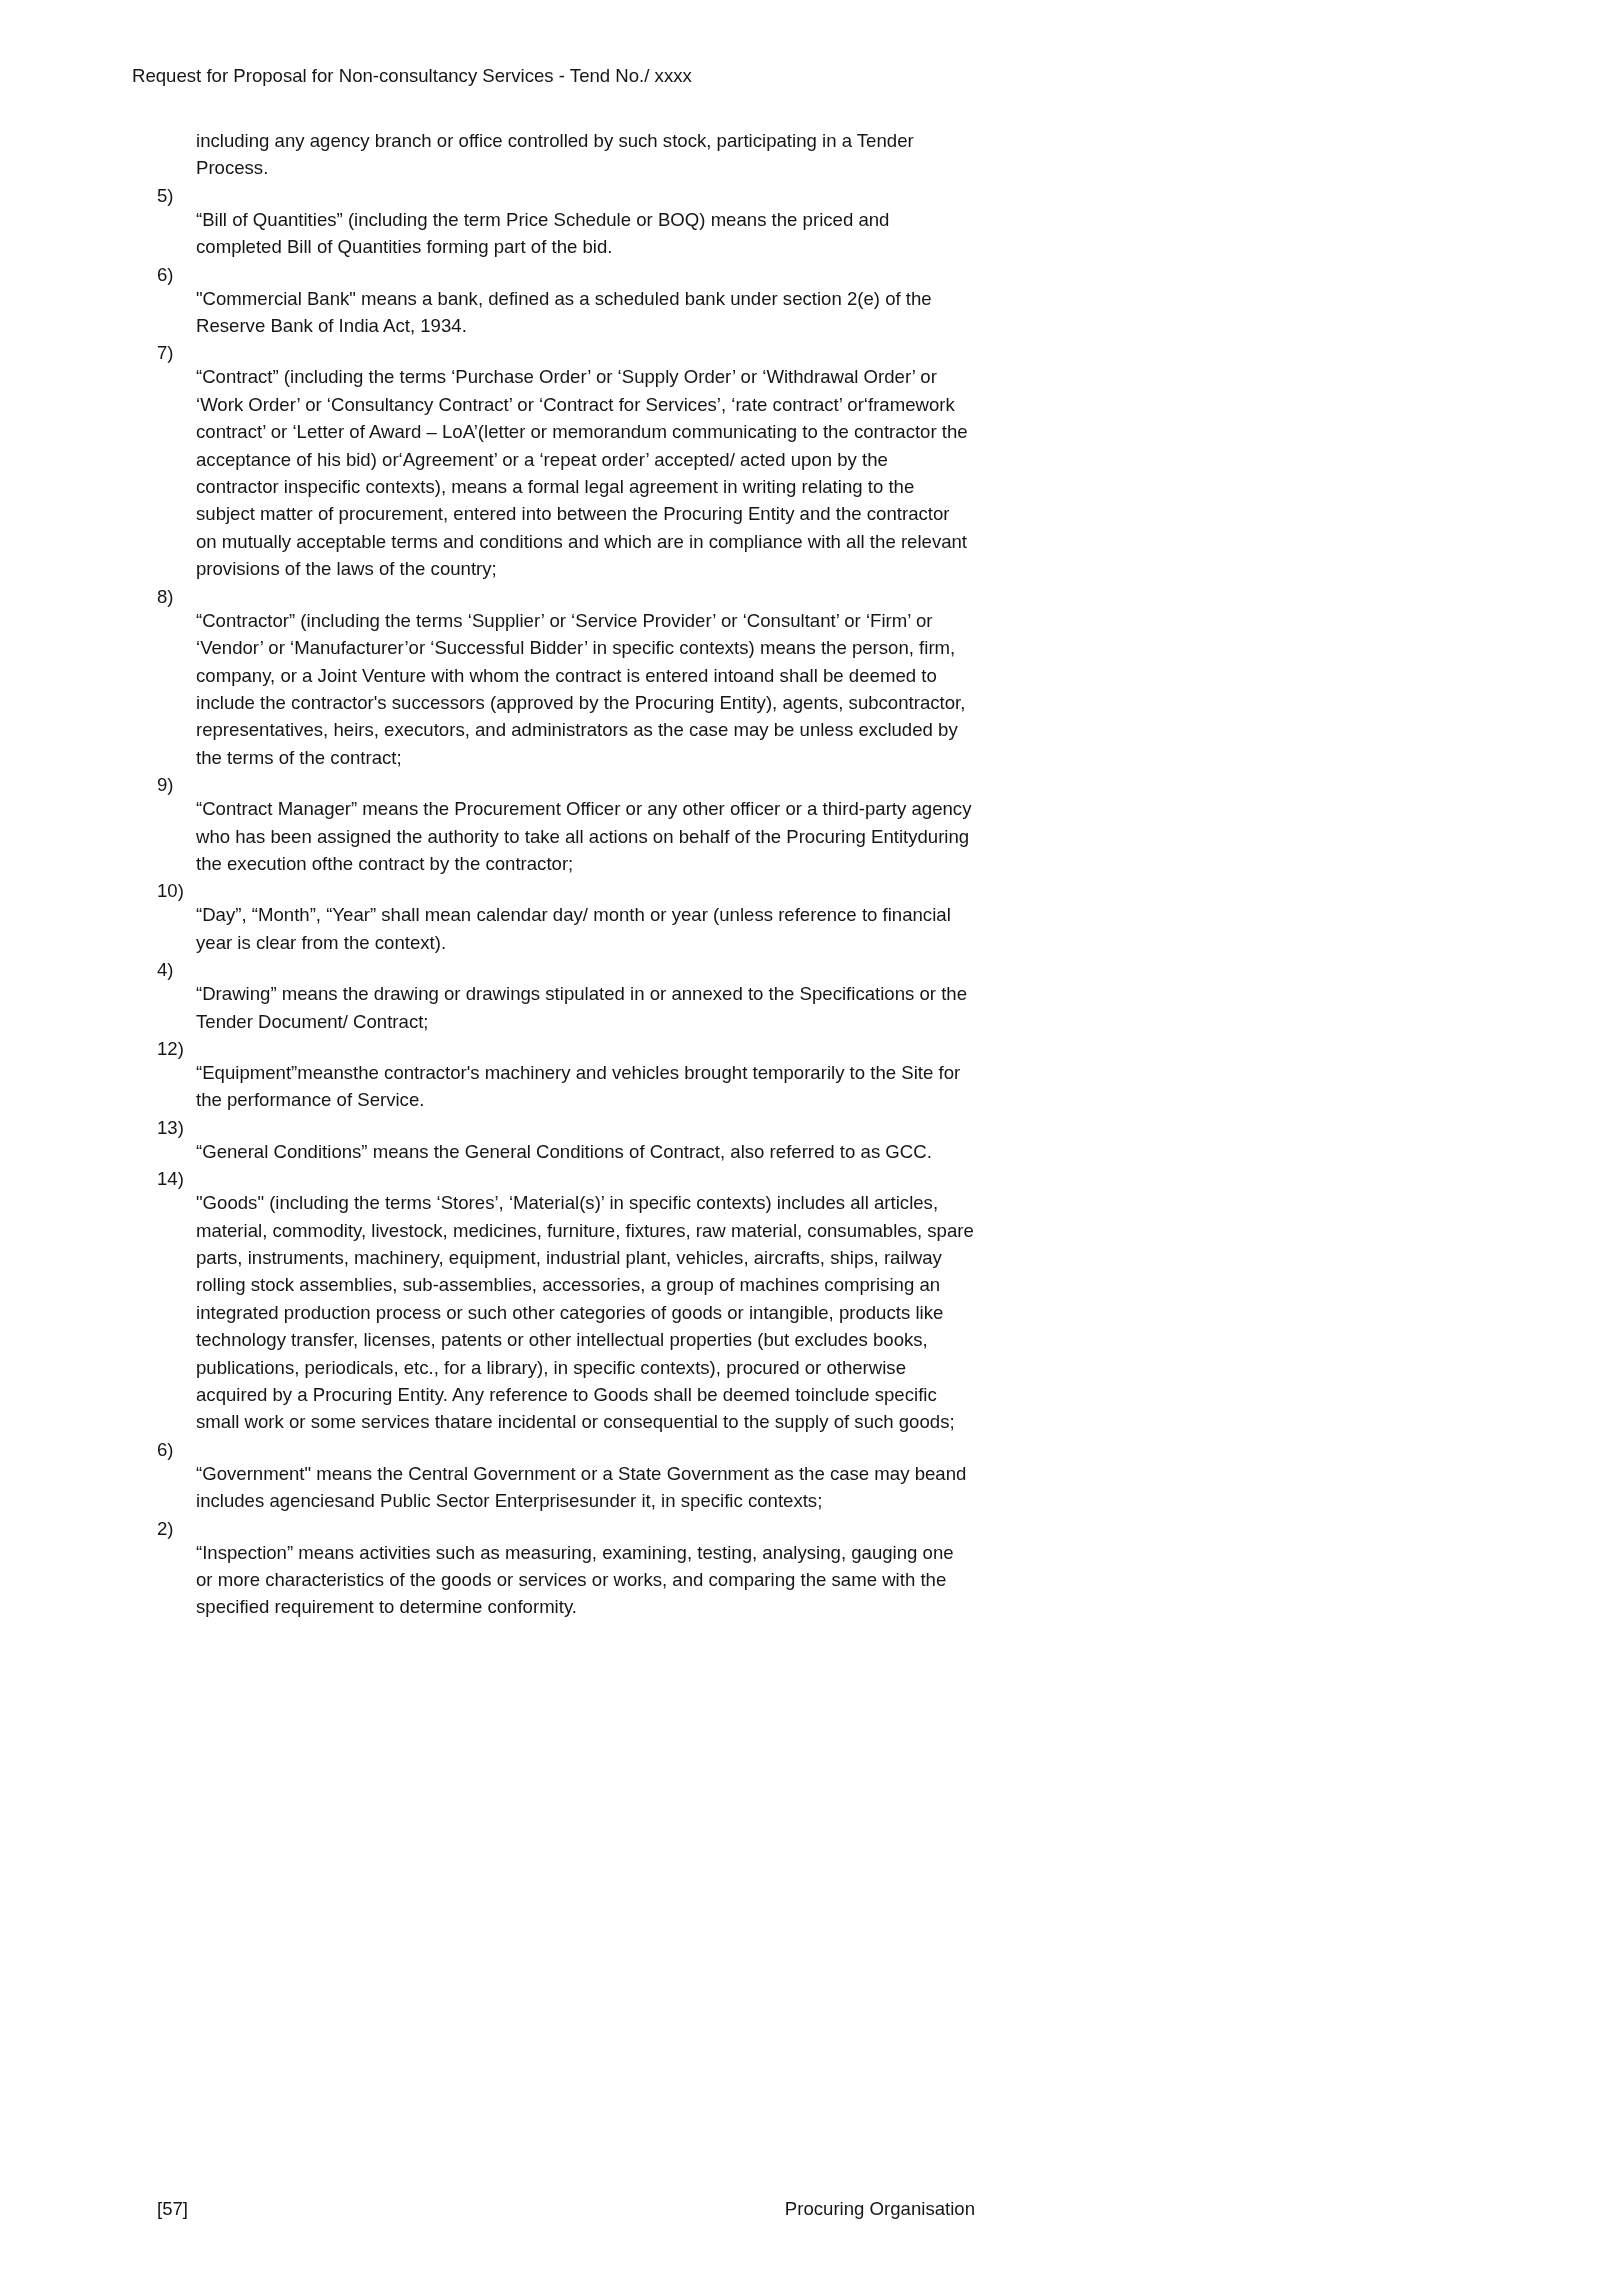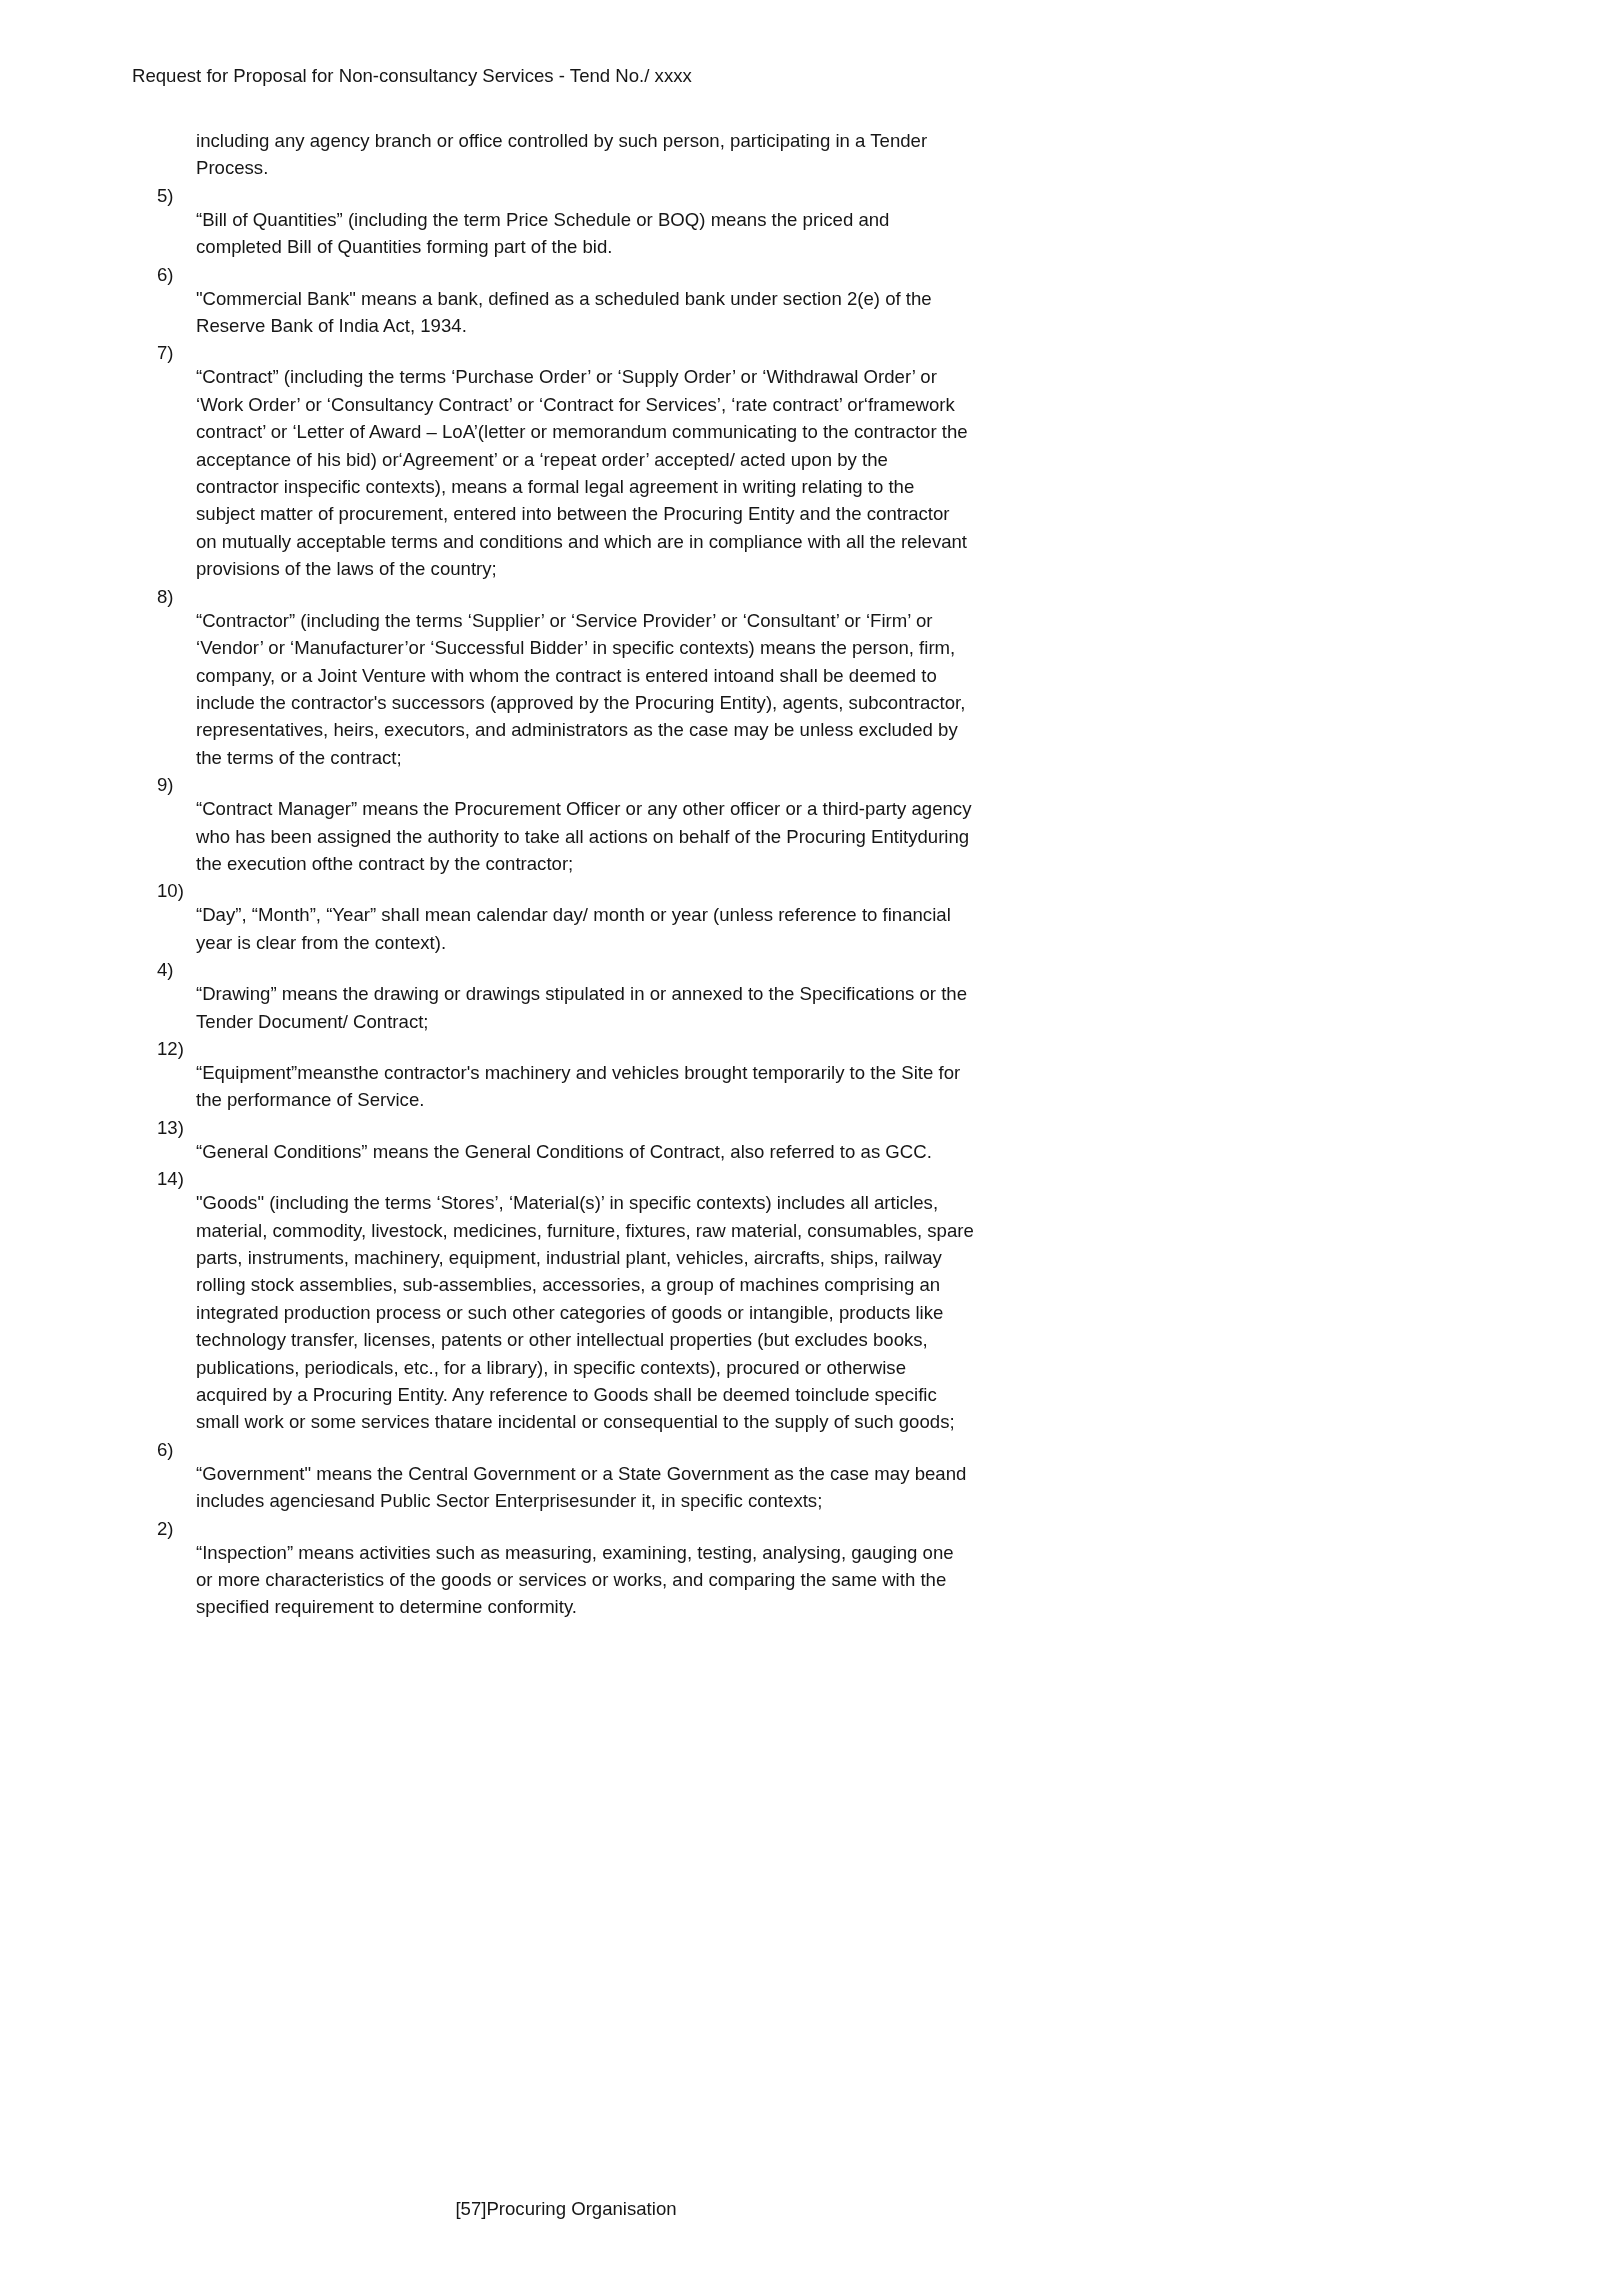--- a/index.html
+++ b/index.html
@@ -48,35 +48,35 @@
   .text {
     flex: 1;
     margin-top: 24px;
   }
   .footer {
     position: absolute;
     left: 157px;
     top: 2196px;
     width: 818px;
     display: flex;
-    justify-content: center;
+    justify-content: space-between;
     font-size: 18.6px;
     line-height: 25.5px;
   }
 </style>
 </head>
 <body>
 
 <div class="page">
 
   <div class="header">Request for Proposal for Non-consultancy Services - Tend No./ xxxx</div>
 
   <div class="content">
 
-    <p class="intro">including any agency branch or office controlled by such person, participating in a Tender Process.</p>
+    <p class="intro">including any agency branch or office controlled by such stock, participating in a Tender Process.</p>
 
     <div class="item">
       <span class="num">5)</span>
       <span class="text">“Bill of Quantities” (including the term Price Schedule or BOQ) means the priced and completed Bill of Quantities forming part of the bid.</span>
     </div>
 
     <div class="item">
       <span class="num">6)</span>
       <span class="text">"Commercial Bank" means a bank, defined as a scheduled bank under section 2(e) of the Reserve Bank of India Act, 1934.</span>
     </div>

